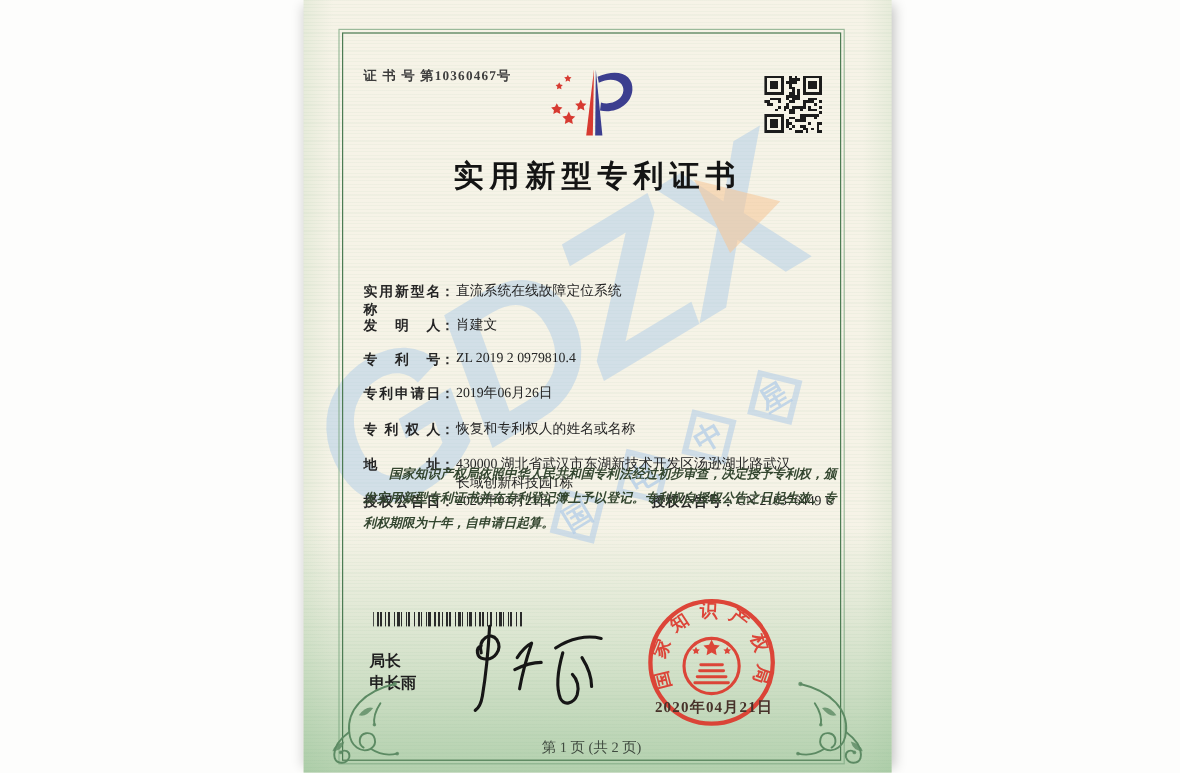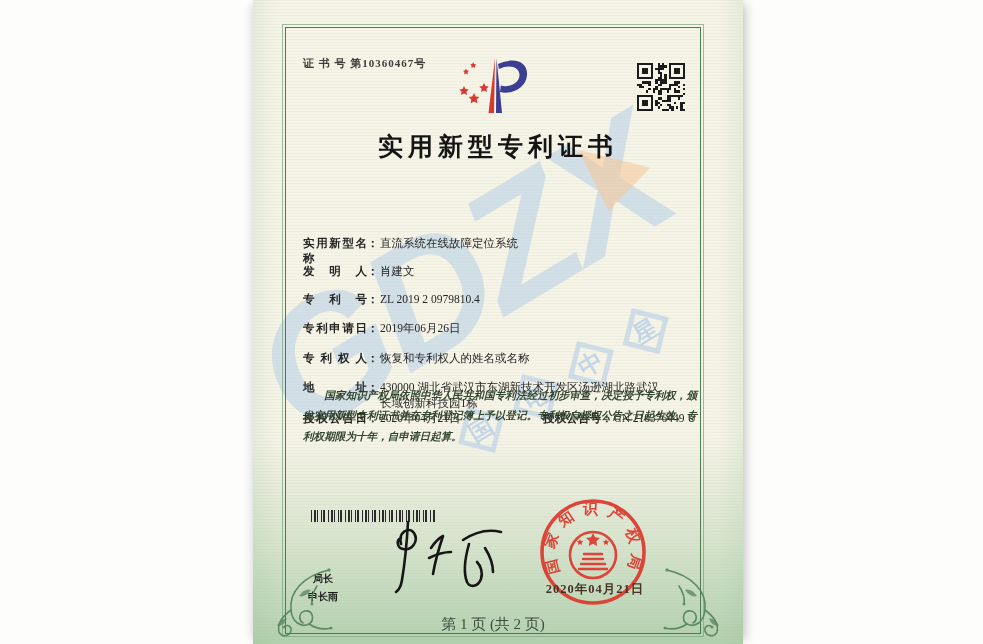--- a/index.html
+++ b/index.html
@@ -65,31 +65,31 @@
   .body-text { position:absolute; left:50px; top:386px; width:394px; font-size:10.6px;
                line-height:1.92; color:#33462f; text-align:justify; font-style:italic;font-weight:bold; }
   .body-text p { text-indent:2em; }
 
   .barcode { position:absolute; left:58px; top:510px; width:124px; height:12px;
     background:repeating-linear-gradient(90deg,
       #2b2b2b 0 1px, transparent 1px 3px, #2b2b2b 3px 5px, transparent 5px 6px,
       #2b2b2b 6px 7px, transparent 7px 10px, #2b2b2b 10px 11px, transparent 11px 12px,
       #2b2b2b 12px 14px, transparent 14px 17px); }
 
-  .signer { position:absolute; left:55px; top:570px; font-size:10px; font-weight:bold;
+  .signer { position:absolute; left:55px; top:542px; font-size:13px; font-weight:bold;
             color:#1d1d1d; line-height:18px;
-            font-family:"Liberation Sans","DejaVu Sans",sans-serif;text-align:center; }
+            font-family:"Liberation Sans","DejaVu Sans",sans-serif; }
   .signature { position:absolute; left:126px; top:518px; }
 
   .seal { position:absolute; left:285px; top:497px; }
   .seal-date { position:absolute; left:272px; top:581px; width:140px; text-align:center;
                font-size:12.5px; font-weight:bold; color:#47322a; letter-spacing:1px; }
 
   .page-footer { position:absolute; left:32px; top:615px; width:416px; text-align:center;
-                 font-size:15px; color:#3f4a3f; }
+                 font-size:12px; color:#3f4a3f; }
 
   .flourish { position:absolute; z-index:3; }
   .flourish.left  { left:16px; top:566px; }
   .flourish.right { right:16px; top:566px; transform:scaleX(-1); }
 </style>
 </head>
 <body>
 
 <div class="canvas">
   <div class="page">

